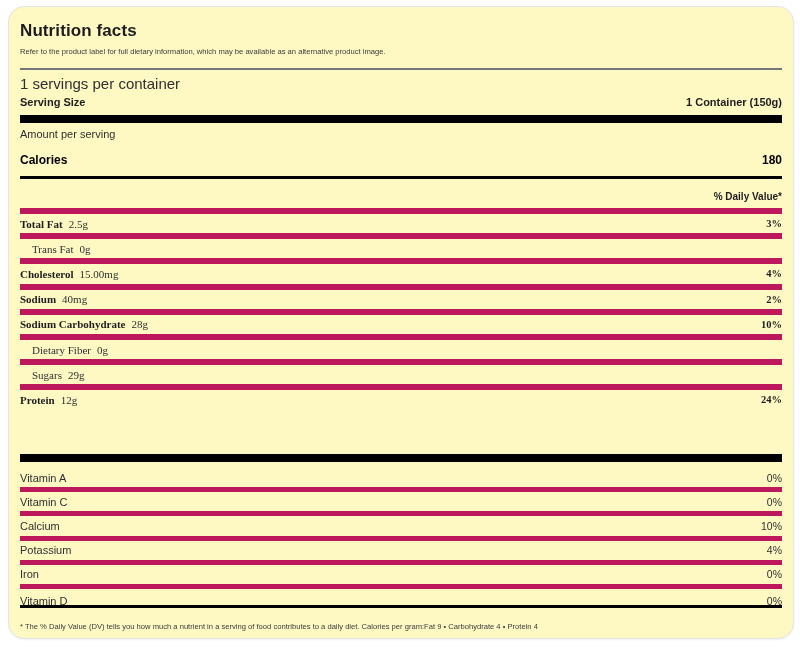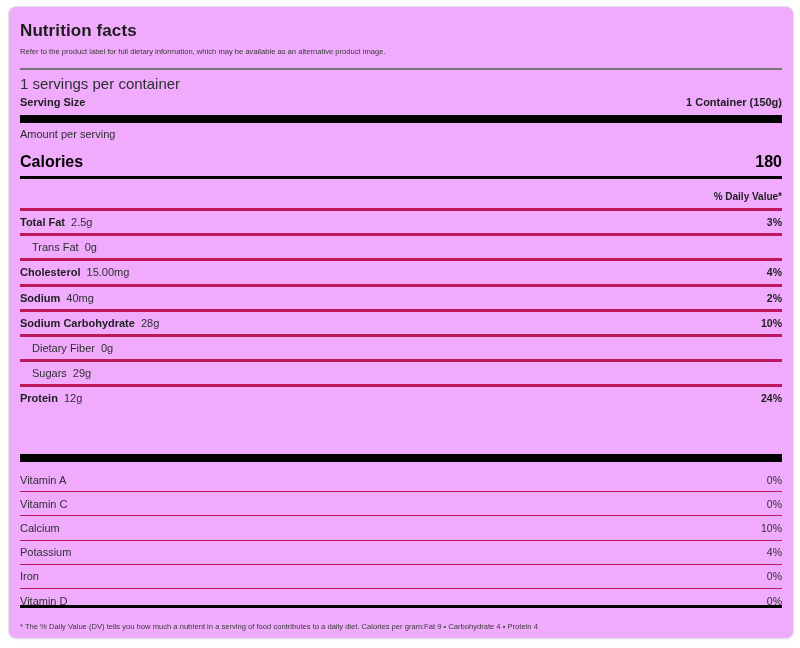--- a/index.html
+++ b/index.html
@@ -1,57 +1,57 @@
 <!DOCTYPE html>
 <html><head>
   <meta charset="utf-8">
   <style>
     * { box-sizing: border-box; margin: 0; padding: 0; }
     html, body { width: 800px; height: 648px; background: #ffffff; overflow: hidden; }
     body { font-family: "Liberation Sans", "DejaVu Sans", sans-serif; color: #2e2f32; position: relative; }
 
     .card {
       position: absolute; left: 8px; top: 6px; width: 786px; height: 633px;
-      border: 1px solid #e3e4e5; border-radius: 8px; background: #f0abfc;
+      border: 1px solid #e3e4e5; border-radius: 16px; background: #fef9c3;
       box-shadow: 0 1px 2px rgba(0,0,0,0.06);
     }
     .content { position: absolute; left: 11px; top: 0; width: 762px; }
 
     .title { position: absolute; top: 14px; left: 0; font-size: 17px; font-weight: bold; color: #1d1d1f; letter-spacing: 0.1px; }
     .subtitle { position: absolute; top: 40px; left: 0; font-size: 7.6px; color: #3a3a3a; }
     .rule-gray { position: absolute; top: 61px; left: 0; width: 762px; height: 2px; background: #74767c; }
 
     .servings { position: absolute; top: 68px; left: 0; font-size: 15px; color: #2e2f32; }
     .serving-size-row { position: absolute; top: 89px; left: 0; width: 762px; display: flex; justify-content: space-between; font-size: 11px; font-weight: bold; color: #1d1d1f; }
     .bar-thick { position: absolute; left: 0; width: 762px; height: 8px; background: #000; }
 
     .amount-per { position: absolute; top: 121px; left: 0; font-size: 11px; color: #2e2f32; }
-    .calories-row { position: absolute; top: 146px; left: 0; width: 762px; display: flex; justify-content: space-between; font-size: 16px; font-weight: bold; color: #000; }
+    .calories-row { position: absolute; top: 146px; left: 0; width: 762px; display: flex; justify-content: space-between; font-size: 12px; font-weight: bold; color: #000; }
     .bar-mid { position: absolute; left: 0; width: 762px; height: 3px; background: #000; }
 
     .dv-header { position: absolute; top: 184px; right: 0; font-size: 10px; font-weight: bold; color: #1d1d1f; }
 
     .nutrients { position: absolute; top: 201px; left: 0; width: 762px; }
     .nrow {
-      height: 25.2px; border-top: 3px solid #be185d;
+      height: 25.2px; border-top: 6px solid #be185d;
       display: flex; justify-content: space-between; align-items: center;
-      font-size: 11px; color: #2e2f32;
+      font-size: 11px; color: #2e2f32; font-family: Liberation Serif, serif;
     }
     .nrow .name { font-weight: bold; color: #1d1d1f; }
     .nrow .amt { margin-left: 6px; }
     .nrow .pct { font-weight: bold; color: #1d1d1f; font-size: 10.5px; }
     .nrow.indent1 { padding-left: 12px; }
     .nrow.indent1 .name { font-weight: normal; color: #2e2f32; }
     .nrow.indent2 { padding-left: 24px; }
     .nrow.indent2 .name { font-weight: normal; color: #2e2f32; }
 
     .vitamins { position: absolute; top: 461px; left: 0; width: 762px; }
     .vrow {
       height: 24.2px; display: flex; justify-content: space-between; align-items: center;
-      font-size: 11px; color: #2e2f32; border-bottom: 1px solid #be185d;
+      font-size: 11px; color: #2e2f32; border-bottom: 5px solid #be185d;
     }
     .vrow:last-child { border-bottom: none; gap: 47px; }
     .vrow .pct { font-size: 10.5px; }
 
     .footnote { position: absolute; top: 615px; left: 0; font-size: 7.6px; color: #3a3a3a; white-space: nowrap; }
   </style>
 </head>
 <body>
 
 <div class="card">

